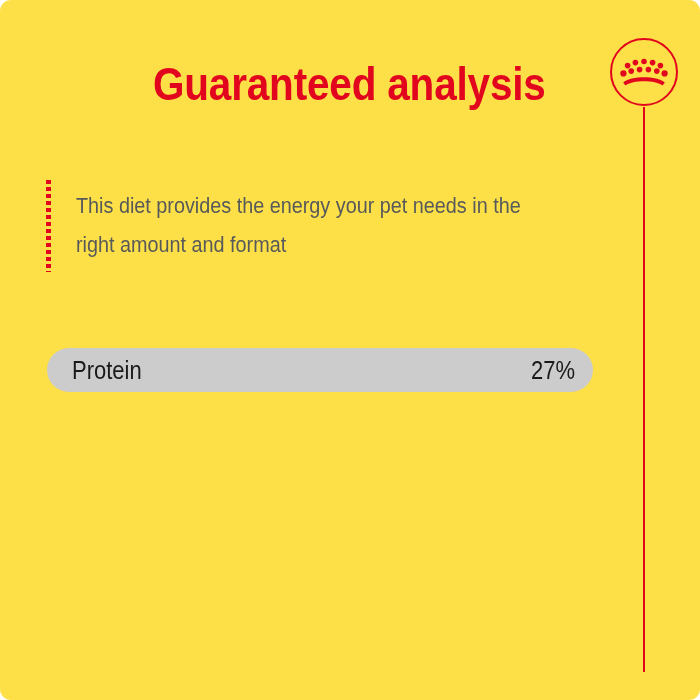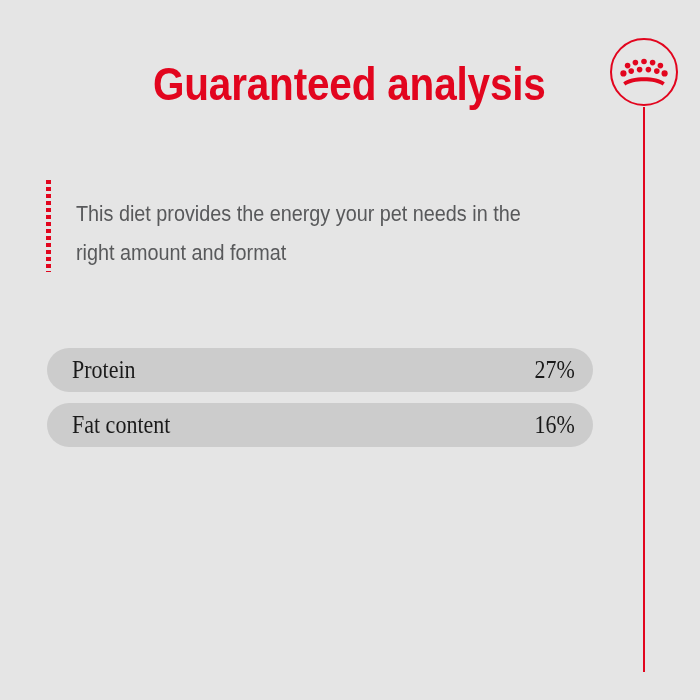--- a/index.html
+++ b/index.html
@@ -10,21 +10,22 @@
     width: 700px;
     height: 700px;
     background: #ffffff;
     font-family: "Liberation Sans", sans-serif;
     overflow: hidden;
   }
   .page {
     position: relative;
     width: 700px;
     height: 700px;
-    background: #e5e5e5;
+    background: #fde047;
+    border-radius: 11px;
   }
 
   
   .brand-mark {
     position: absolute;
     left: 608px;
     top: 36px;
     width: 72px;
     height: 72px;
   }
@@ -58,21 +59,21 @@
     white-space: nowrap;
   }
 
   
   .intro {
     position: absolute;
     left: 46px;
     top: 178px;
     width: 540px;
     display: flex;
-    align-items: flex-end;
+    align-items: center;
   }
   .dotted-rule {
     width: 5px;
     height: 92px;
     flex: 0 0 auto;
     margin-top: 2px;
     background-image: linear-gradient(to bottom, #E2051E 0px, #E2051E 4px, rgba(0,0,0,0) 4px, rgba(0,0,0,0) 7px);
     background-size: 5px 7px;
     background-repeat: repeat-y;
   }
@@ -86,21 +87,20 @@
     transform-origin: left top;
     width: 580px;
   }
 
   
   .analysis-list {
     position: absolute;
     left: 47px;
     top: 348px;
     width: 546px;
-    font-family: Liberation Serif, serif;
   }
   .analysis-row {
     position: relative;
     height: 44px;
     border-radius: 22px;
     display: flex;
     align-items: center;
     justify-content: space-between;
     padding: 0 18px 0 25px;
     box-sizing: border-box;
@@ -160,21 +160,17 @@
   </div>
 
   <div class="analysis-list">
 
     <div class="analysis-row shade-dark">
       <span class="row-label">Protein</span>
       <span class="row-value">27%</span>
     </div>
 
 
-    <div class="analysis-row shade-dark">
-      <span class="row-label">Fat content</span>
-      <span class="row-value">16%</span>
-    </div>
 
 
   </div>
 
 </div>
 
 </body></html>

